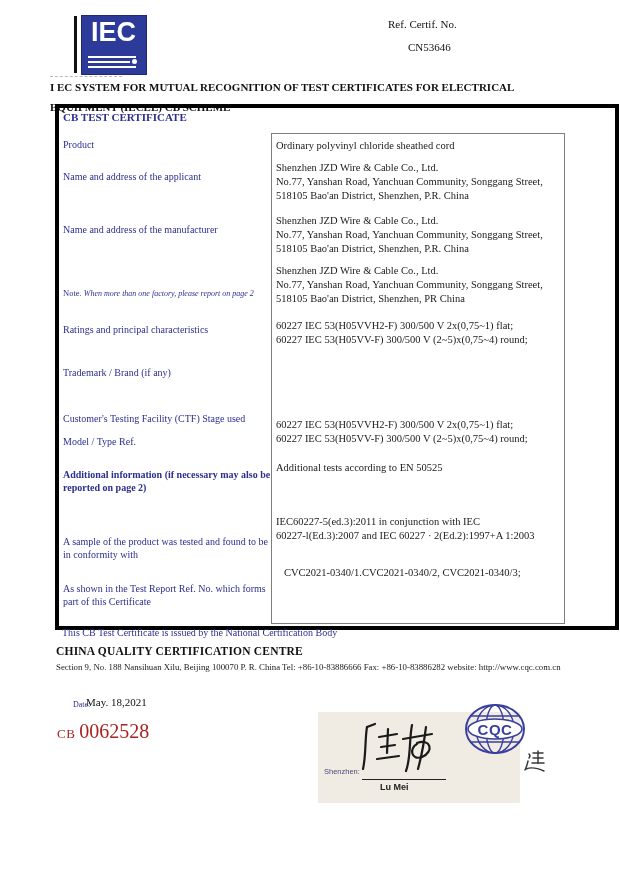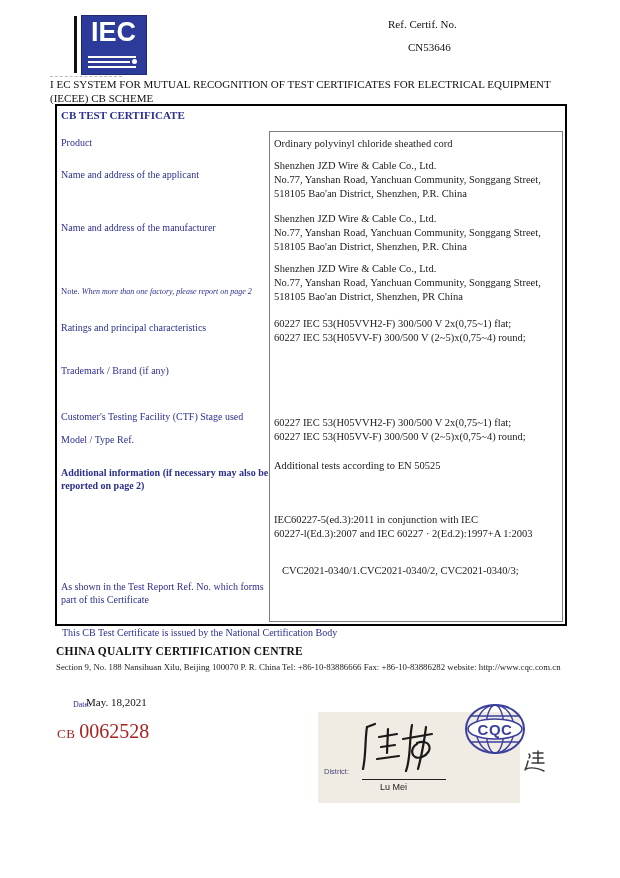--- a/index.html
+++ b/index.html
@@ -11,43 +11,43 @@
   
   .iec-logo{left:50px;top:15px;width:73px;height:45px;margin-left:24px;}
   .iec-bar{position:absolute;left:0;top:1px;width:3px;height:57px;background:#111;}
   .iec-box{position:absolute;left:7px;top:0;width:64px;height:58px;background:#2c3a9a;border:1px solid #1f2a70;}
   .iec-text{position:absolute;left:9px;top:1px;color:#fff;font-weight:bold;font-size:27px;letter-spacing:0px;font-family:"Liberation Sans","DejaVu Sans",sans-serif;}
   .iec-line{position:absolute;left:6px;height:2px;background:#fff;}
   .iec-dot{position:absolute;width:5px;height:5px;border-radius:50%;background:#fff;}
   .logo-shadow{left:50px;top:76px;width:72px;height:0;border-top:1px dashed #bbb;}
   .ref-label{left:388px;top:18px;font-size:11px;}
   .ref-no{left:408px;top:41px;font-size:11px;}
-  .scheme-title{left:50px;top:77px;width:525px;font-size:11px;font-weight:normal;line-height:14px;}
+  .scheme-title{left:50px;top:77px;width:525px;font-size:11px;font-weight:bold;line-height:20px;}
   
-  .cert-box{left:55px;top:104px;width:508px;height:518px;border:2px solid #000000;}
+  .cert-box{left:55px;top:104px;width:508px;height:518px;border:4px solid #000000;padding-left:48px;}
   .value-box{position:absolute;left:212px;top:25px;width:292px;height:489px;border:1px solid #7e7e7e;}
   .cert-title{position:absolute;left:4px;top:3px;color:#2b2f8e;font-weight:bold;font-size:11px;}
   .lbl{position:absolute;left:4px;width:208px;color:#2b2f8e;font-size:10px;line-height:12.5px;}
   .note{position:absolute;left:4px;width:208px;color:#2b2f8e;font-size:8.5px;}
   .note .it{font-style:italic;font-size:8px;}
   .val{position:absolute;left:4px;width:282px;font-size:10.5px;line-height:14px;color:#1a1a1a;white-space:pre-line;}
   
   .issued-note{left:62px;top:627px;color:#2b2f8e;font-size:10px;}
   .issuer-name{left:56px;top:645px;font-size:11.5px;font-weight:bold;letter-spacing:.2px;}
   .issuer-addr{left:56px;top:662px;font-size:8.8px;color:#222;}
   .date-label{left:57px;top:700px;font-size:8px;color:#2b2f8e;margin-left:16px;}
   .date-value{left:86px;top:696px;font-size:11px;color:#111;}
   .cb-line{left:57px;top:720px;color:#a82420;}
   .cb-prefix{font-size:13px;letter-spacing:.5px;}
   .cb-number{font-size:20px;}
   .sig-patch{left:318px;top:712px;width:202px;height:91px;background:#f1ece3;}
   .sig-svg{position:absolute;left:40px;top:6px;}
   .sig-label{position:absolute;left:6px;top:55px;font-size:7.5px;color:#4a4a7a;font-family:"Liberation Sans","DejaVu Sans",sans-serif;}
   .sig-line{position:absolute;left:44px;top:67px;width:84px;height:0;border-top:1.5px solid #222;}
-  .sig-name{position:absolute;left:62px;top:70px;font-size:9px;color:#222;font-family:"Liberation Sans","DejaVu Sans",sans-serif;}
+  .sig-name{position:absolute;left:62px;top:70px;font-size:9px;color:#222;font-family:"Liberation Sans","DejaVu Sans",sans-serif;font-weight:bold;}
   .cqc-logo{left:464px;top:703px;}
   .cqc-text{font-family:"Liberation Sans","DejaVu Sans",sans-serif;font-weight:bold;font-size:15px;fill:#3a3f9e;letter-spacing:.5px;}
   .jian{left:524px;top:750px;}
 </style>
 </head>
 <body>
 
 <div class="page">
 
   <div class="abs iec-logo">
@@ -71,20 +71,21 @@
 
     <div class="lbl" style="top:31px;">Product</div>
     <div class="lbl" style="top:116px;">Name and address of the manufacturer</div>
     <div class="lbl" style="top:63px;">Name and address of the applicant</div>
     <div class="note" style="top:180px;"><span>Note. </span><span class="it">When more than one factory, please report on page 2</span></div>
     <div class="lbl" style="top:216px;">Ratings and principal characteristics</div>
     <div class="lbl" style="top:259px;">Trademark / Brand (if any)</div>
     <div class="lbl" style="top:305px;">Customer's Testing Facility (CTF) Stage used</div>
     <div class="lbl" style="top:328px;">Model / Type Ref.</div>
     <div class="lbl" style="top:361px;font-weight:bold;">Additional information (if necessary may also be reported on page 2)</div>
+    <div class="lbl" style="top:428px;">A sample of the product was tested and found to be in conformity with</div>
     <div class="lbl" style="top:475px;">As shown in the Test Report Ref. No. which forms part of this Certificate</div>
 
     <div class="value-box">
       <div class="val" style="top:5px;">Ordinary polyvinyl chloride sheathed cord</div>
       <div class="val" style="top:27px;">Shenzhen JZD Wire &amp; Cable Co., Ltd.
 No.77, Yanshan Road, Yanchuan Community, Songgang Street,
 518105 Bao'an District, Shenzhen, P.R. China</div>
       <div class="val" style="top:80px;">Shenzhen JZD Wire &amp; Cable Co., Ltd.
 No.77, Yanshan Road, Yanchuan Community, Songgang Street,
 518105 Bao'an District, Shenzhen, P.R. China</div>
@@ -123,21 +124,21 @@
         <path d="M21,19 L39,16"></path>
         <path d="M23,29 L37,27"></path>
         <path d="M30,11 L29,35"></path>
         <path d="M19,41 L41,38"></path>
         <path d="M54,7 C51,22 53,40 48,53"></path>
         <path d="M45,21 L74,16"></path>
         <path d="M59,25 C72,20 77,33 64,39 C53,43 51,30 59,26"></path>
         <path d="M68,9 C66,25 63,40 60,51"></path>
       </g>
     </svg>
-    <div class="sig-label">District:</div>
+    <div class="sig-label">Shenzhen:</div>
     <div class="sig-line"></div>
     <div class="sig-name">Lu Mei</div>
   </div>
 
   <svg class="abs cqc-logo" width="62" height="54" viewBox="0 0 62 54">
     <g fill="none" stroke="#3a3f9e" stroke-width="2">
       <ellipse cx="31" cy="26" rx="29" ry="24"></ellipse>
       <ellipse cx="31" cy="26" rx="19" ry="24" stroke-width="1.4"></ellipse>
       <ellipse cx="31" cy="26" rx="9" ry="24" stroke-width="1.4"></ellipse>
       <line x1="7" y1="13" x2="55" y2="13" stroke-width="1.4"></line>

